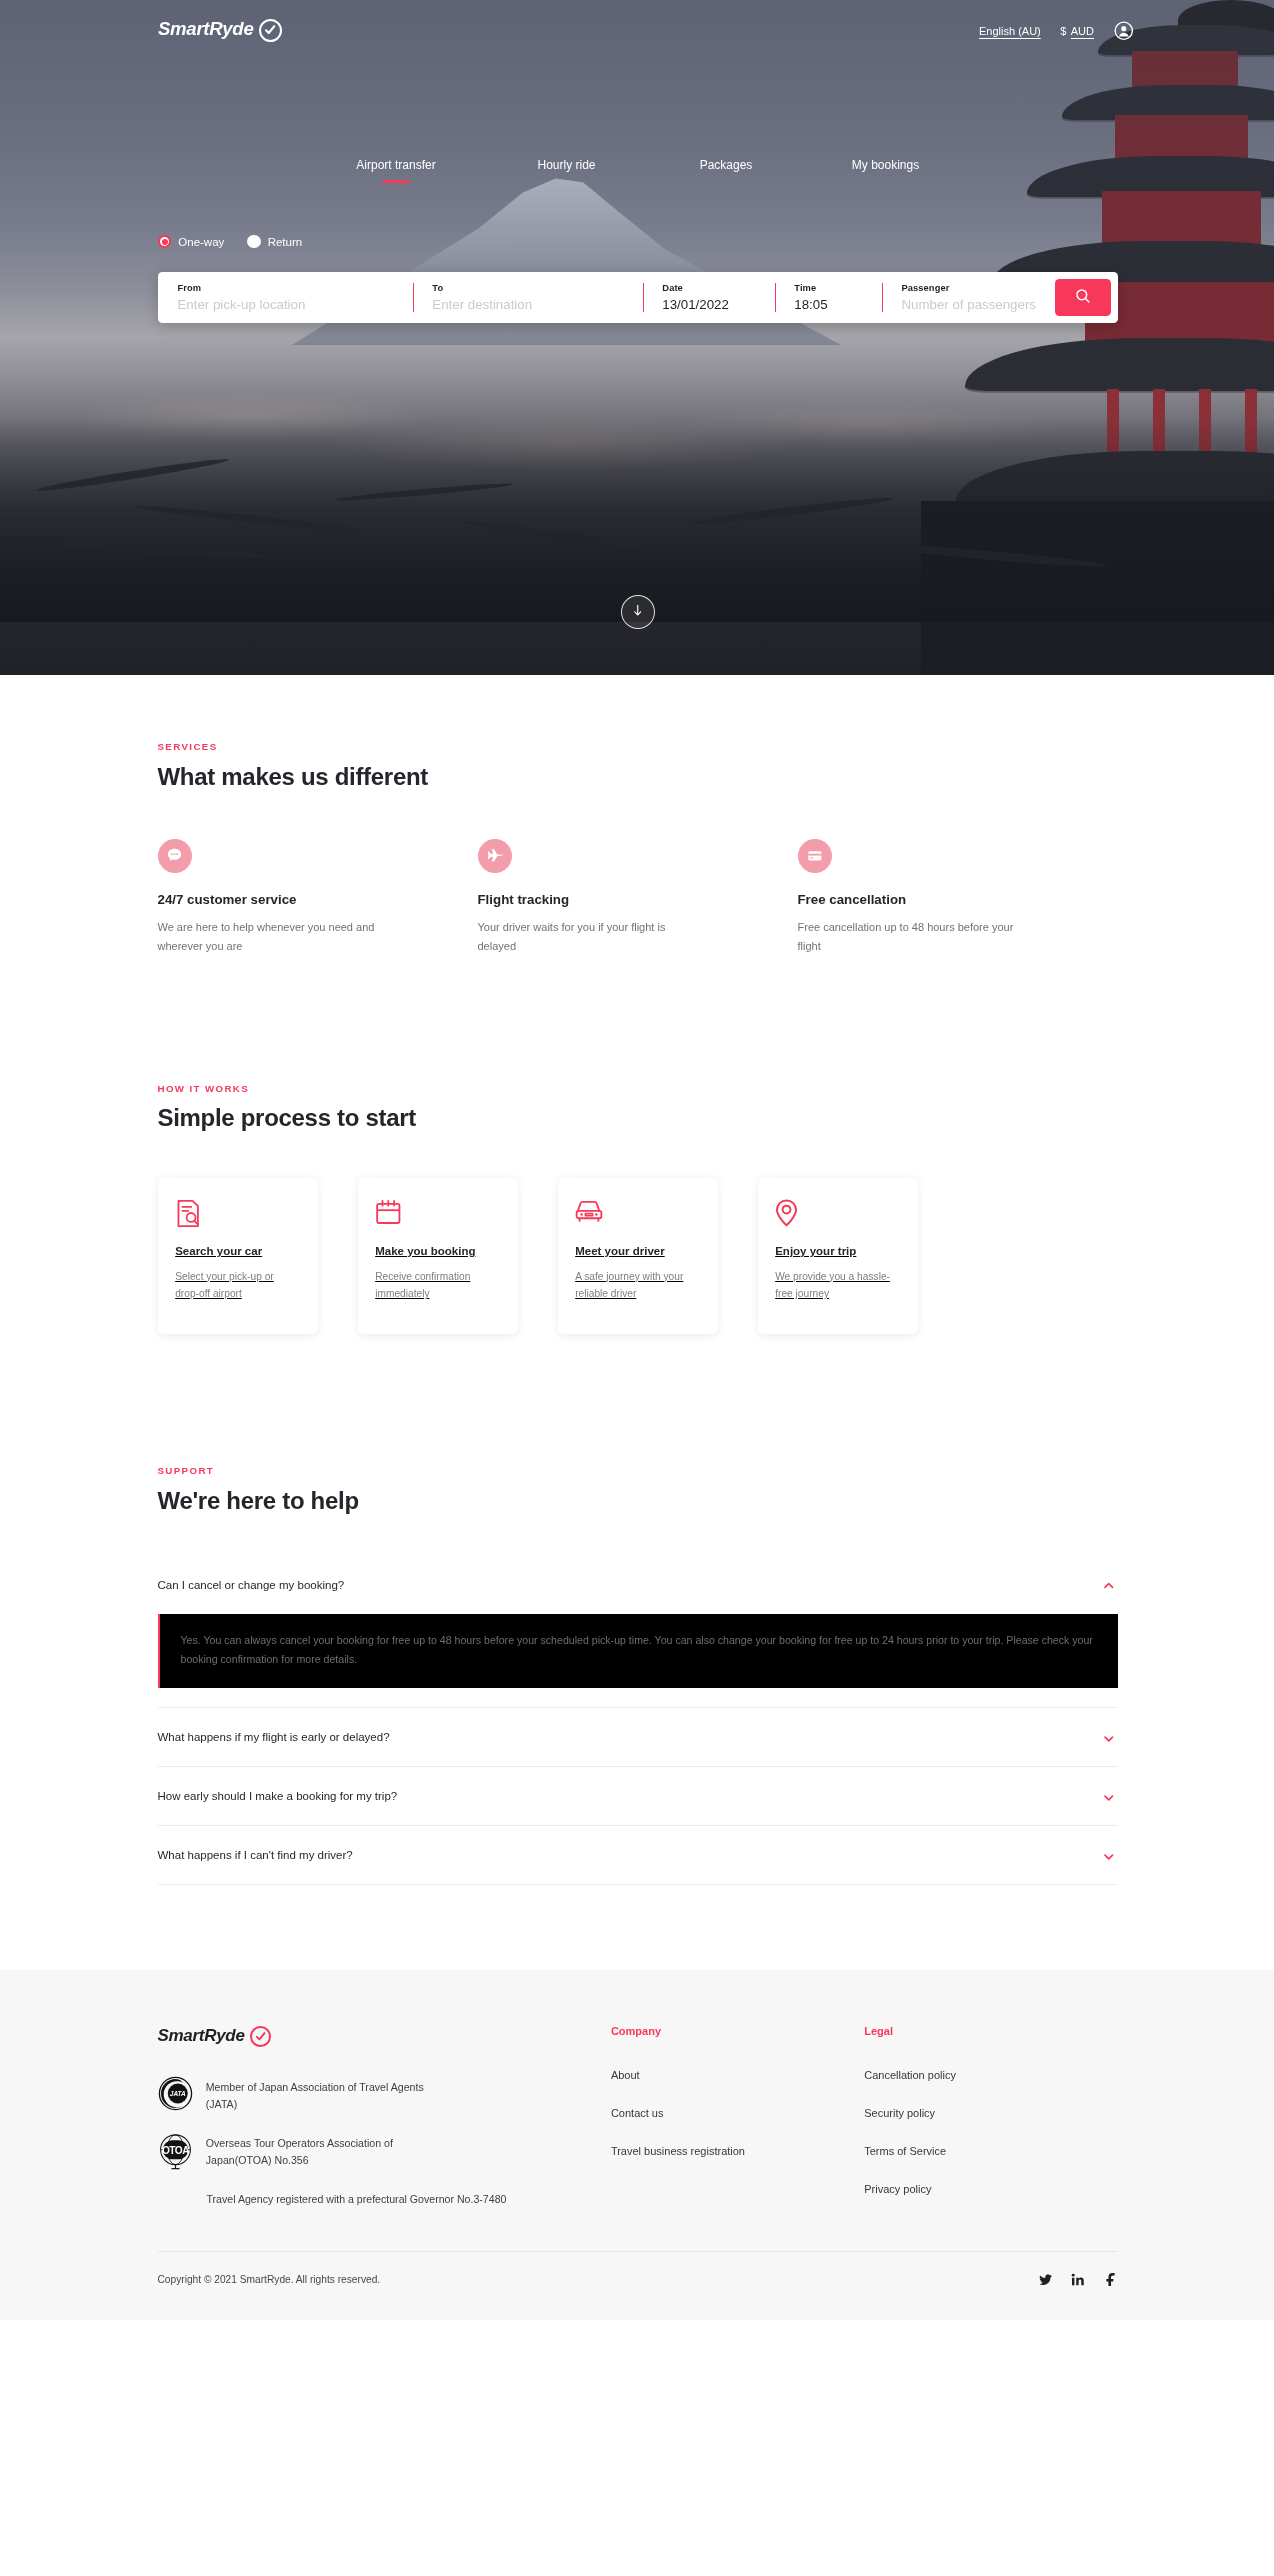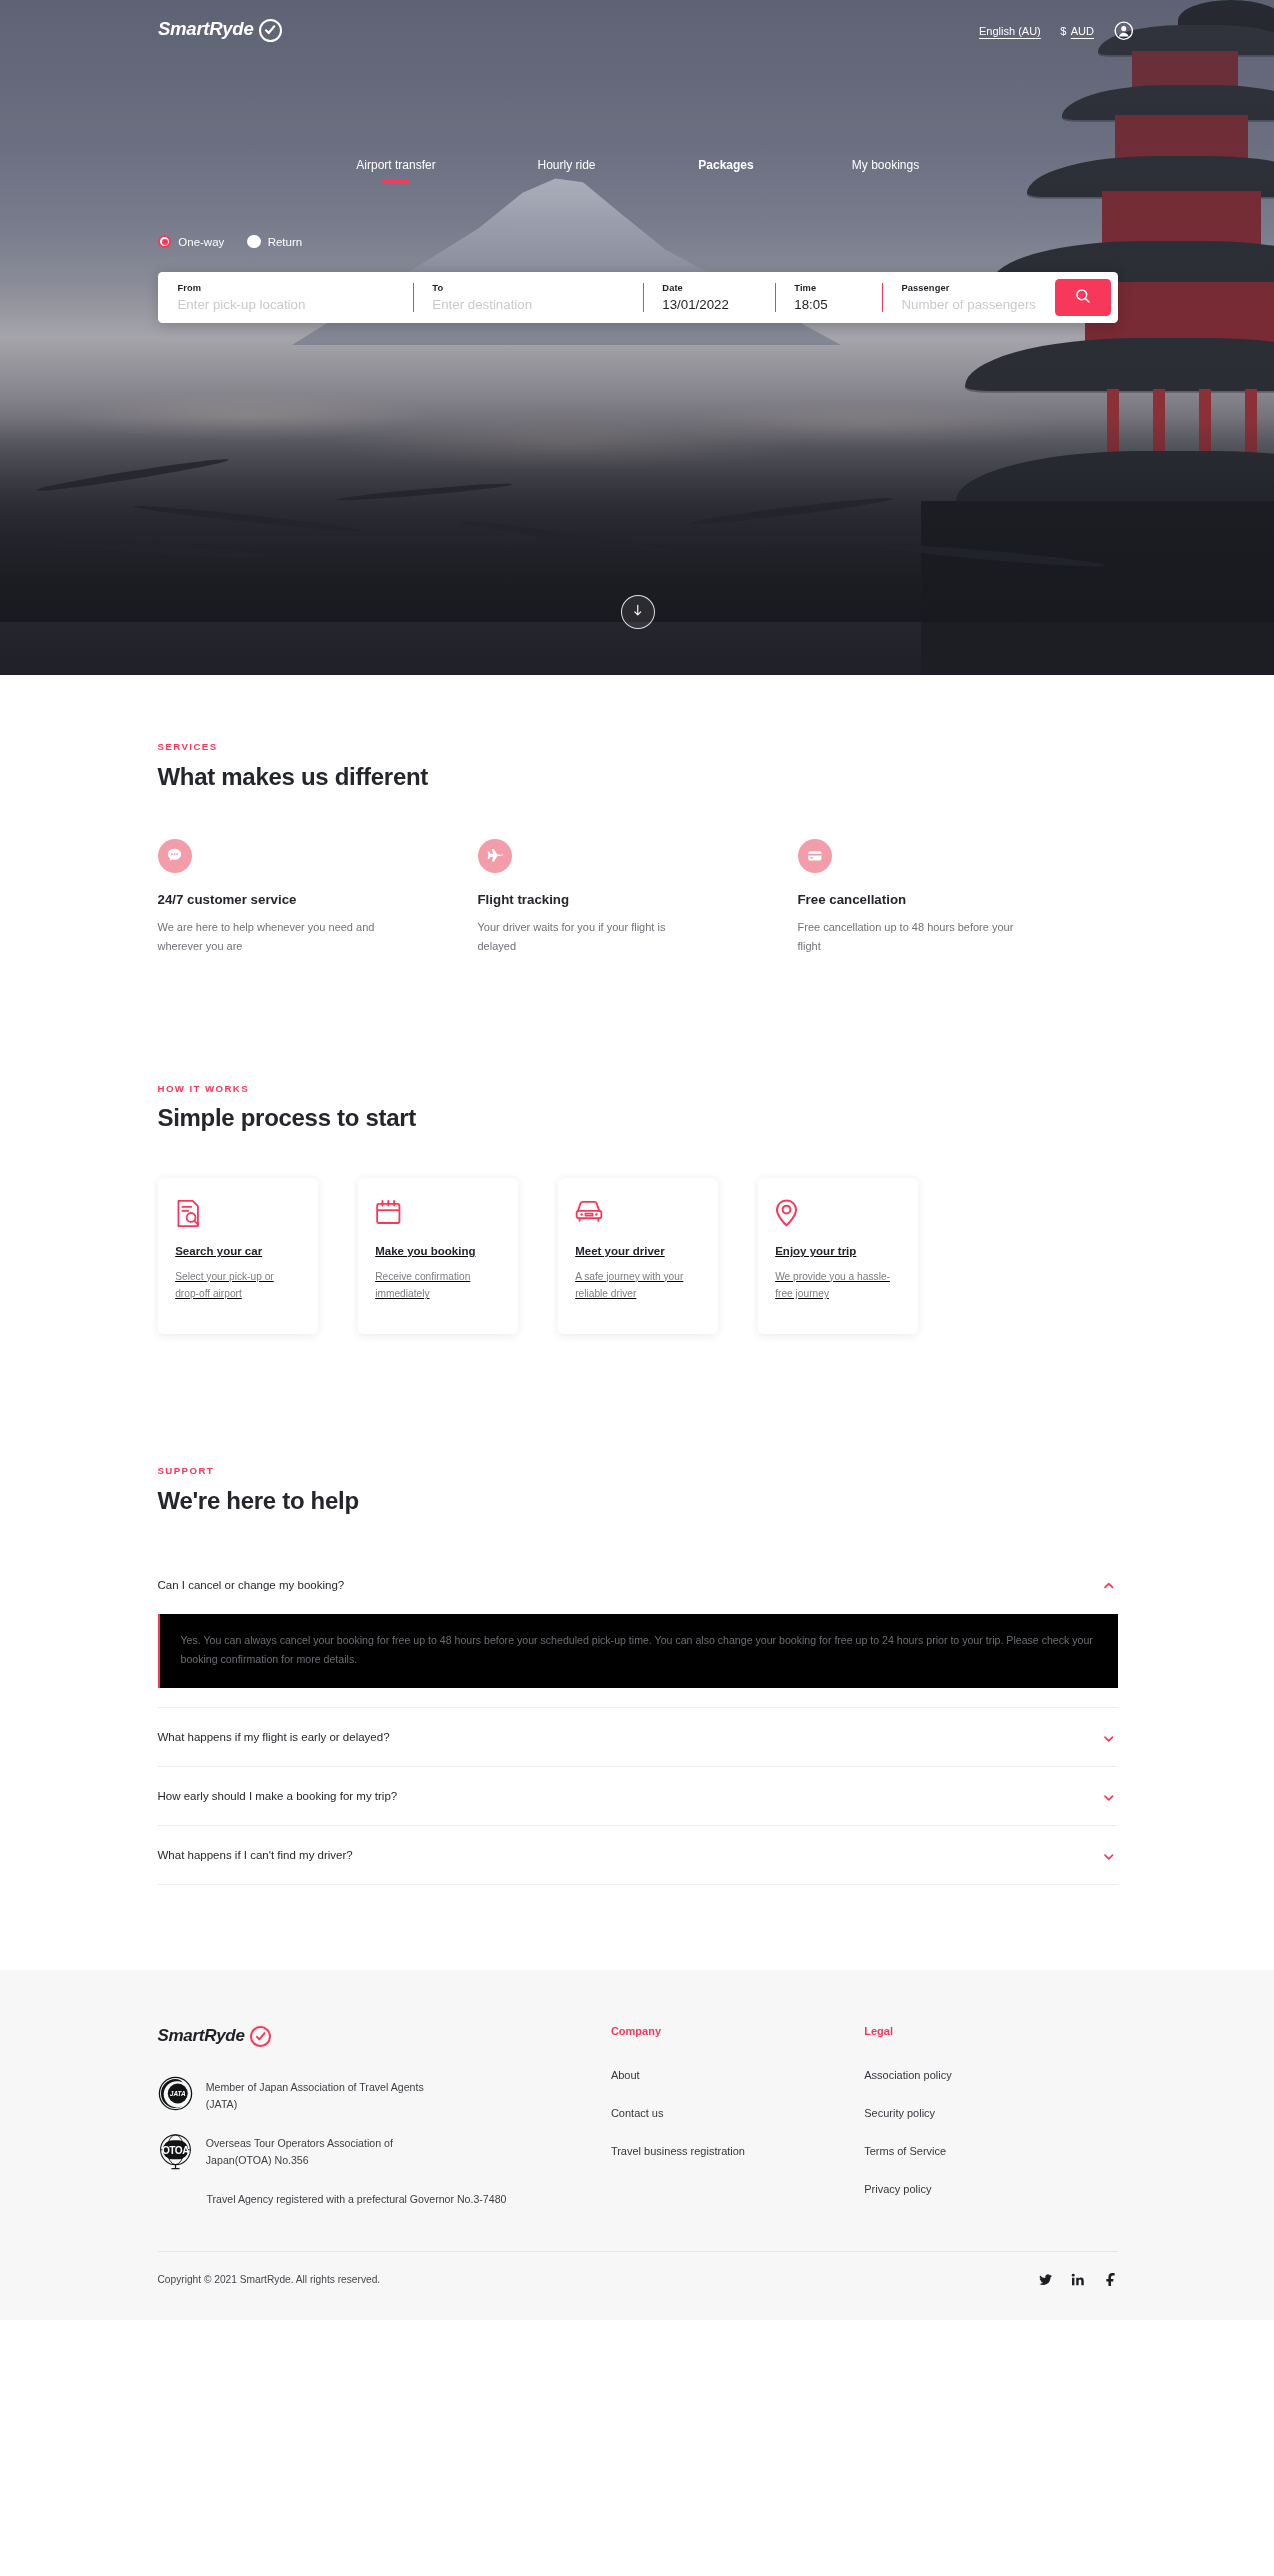--- a/index.html
+++ b/index.html
@@ -106,21 +106,21 @@
   .navtabs {
     position: absolute; left: 0; top: 158px; width: 1275px;
     display: flex; justify-content: center; gap: 0; z-index: 15;
   }
   .navtab {
     position: relative; color: #ffffff; font-size: 12px;
     padding: 0 0 10.6px 0; cursor: pointer; text-align: center;
   }
   .navtab.w1 { width: 177px; }
   .navtab.w2 { width: 164px; }
-  .navtab.w3 { width: 155px; font-weight: bold; }
+  .navtab.w3 { width: 155px; }
   .navtab.w4 { width: 164px; }
   .navtab.active::after {
     content: ""; position: absolute; left: 50%; transform: translateX(-50%);
     bottom: 0; width: 28px; height: 2.2px; background: #f8385a; border-radius: 1.8px;
   }
 
   
   .triptype {
     position: absolute; left: 158px; top: 235px; display: flex; align-items: center; gap: 23px; z-index: 15;
   }
@@ -578,21 +578,21 @@
 
         <div class="foot-col">
           <div class="foot-col-head">Company</div>
           <a class="foot-link">About</a>
           <a class="foot-link">Contact us</a>
           <a class="foot-link">Travel business registration</a>
         </div>
 
         <div class="foot-col">
           <div class="foot-col-head">Legal</div>
-          <a class="foot-link">Association policy</a>
+          <a class="foot-link">Cancellation policy</a>
           <a class="foot-link">Security policy</a>
           <a class="foot-link">Terms of Service</a>
           <a class="foot-link">Privacy policy</a>
         </div>
 
       </div>
     </div>
 
     <div class="foot-bottom">
       <span class="copyright">Copyright © 2021 SmartRyde. All rights reserved.</span>

